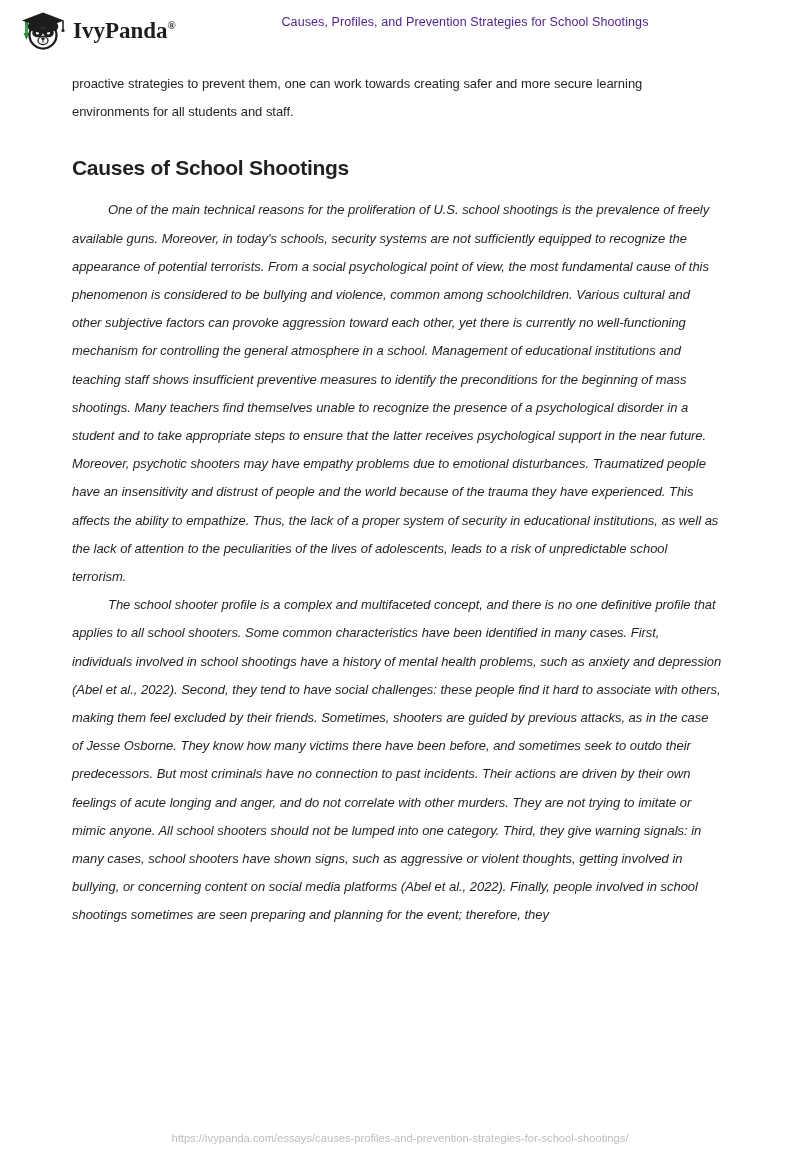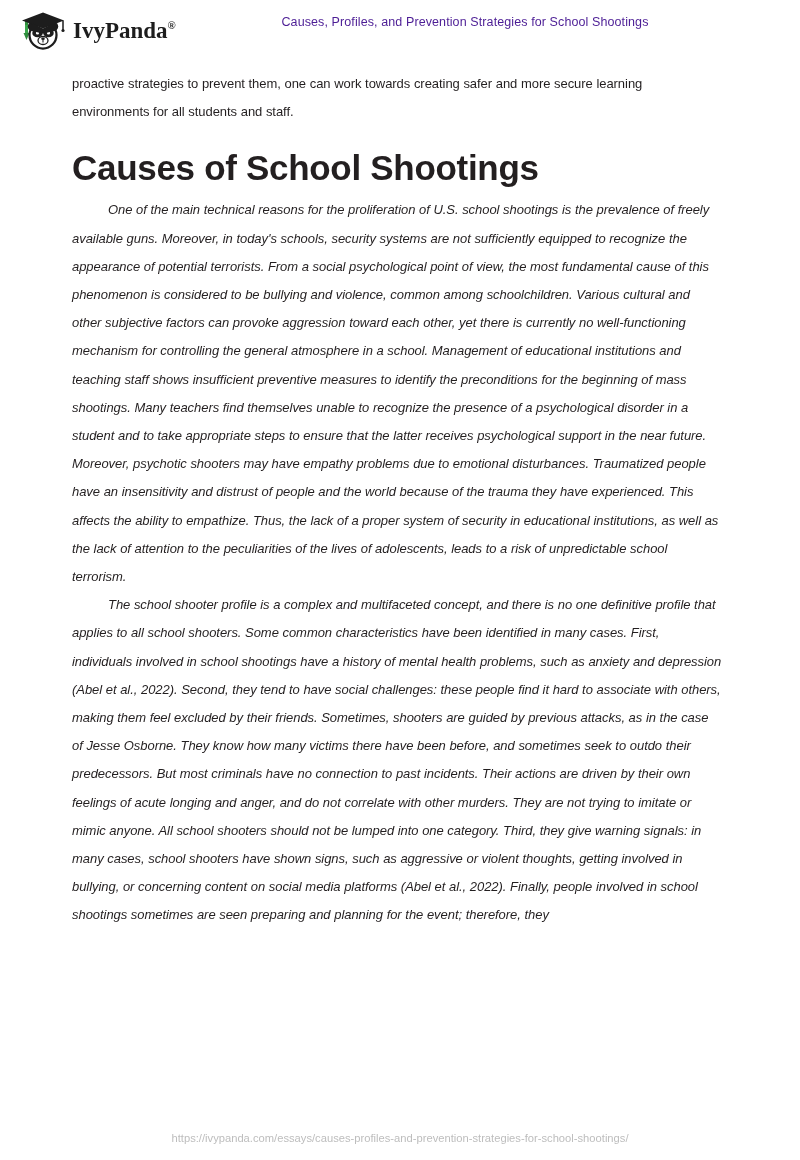--- a/index.html
+++ b/index.html
@@ -80,21 +80,21 @@
     margin: 0;
     text-align: left;
     letter-spacing: -0.05px;
     word-spacing: 0.1px;
   }
   .para.indent {
     text-indent: 36px;
     font-style: italic;
   }
   h2.section-heading {
-    font-size: 35px;
+    font-size: 21px;
     line-height: 32px;
     font-weight: bold;
     color: #231f20;
     margin: 26px 0 12px 0;
     letter-spacing: -0.3px;
   }
 
   
   .page-footer {
     position: absolute;

